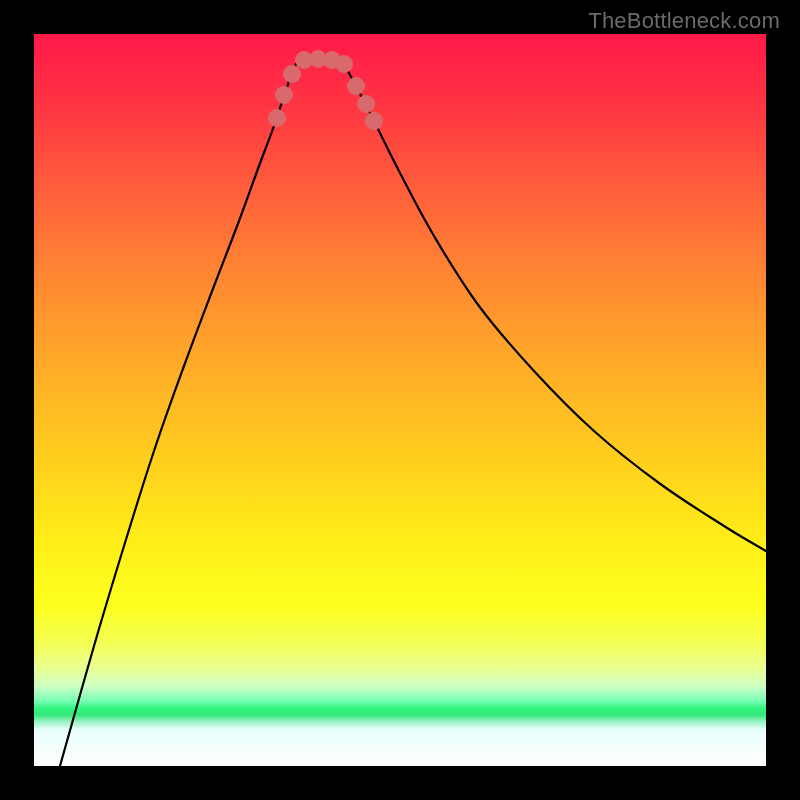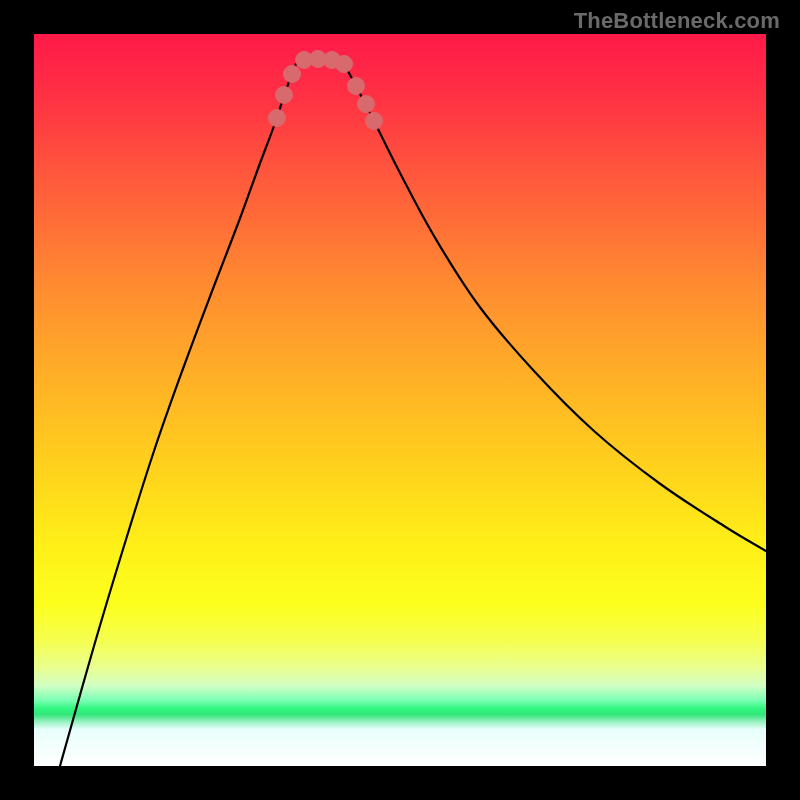--- a/index.html
+++ b/index.html
@@ -44,21 +44,21 @@
       #e8fffb 95%,
       #ffffff 100%
     );
   }
   .watermark {
     position: absolute;
     top: 8px;
     right: 20px;
     color: #6a6a6a;
     font-size: 22px;
-    font-weight: 700;
+    font-weight: 400;
     letter-spacing: 0.2px;
     user-select: none;
   }
   svg.curves {
     position: absolute;
     left: 0; top: 0;
     width: 732px; height: 732px;
   }
 </style>
 </head>

